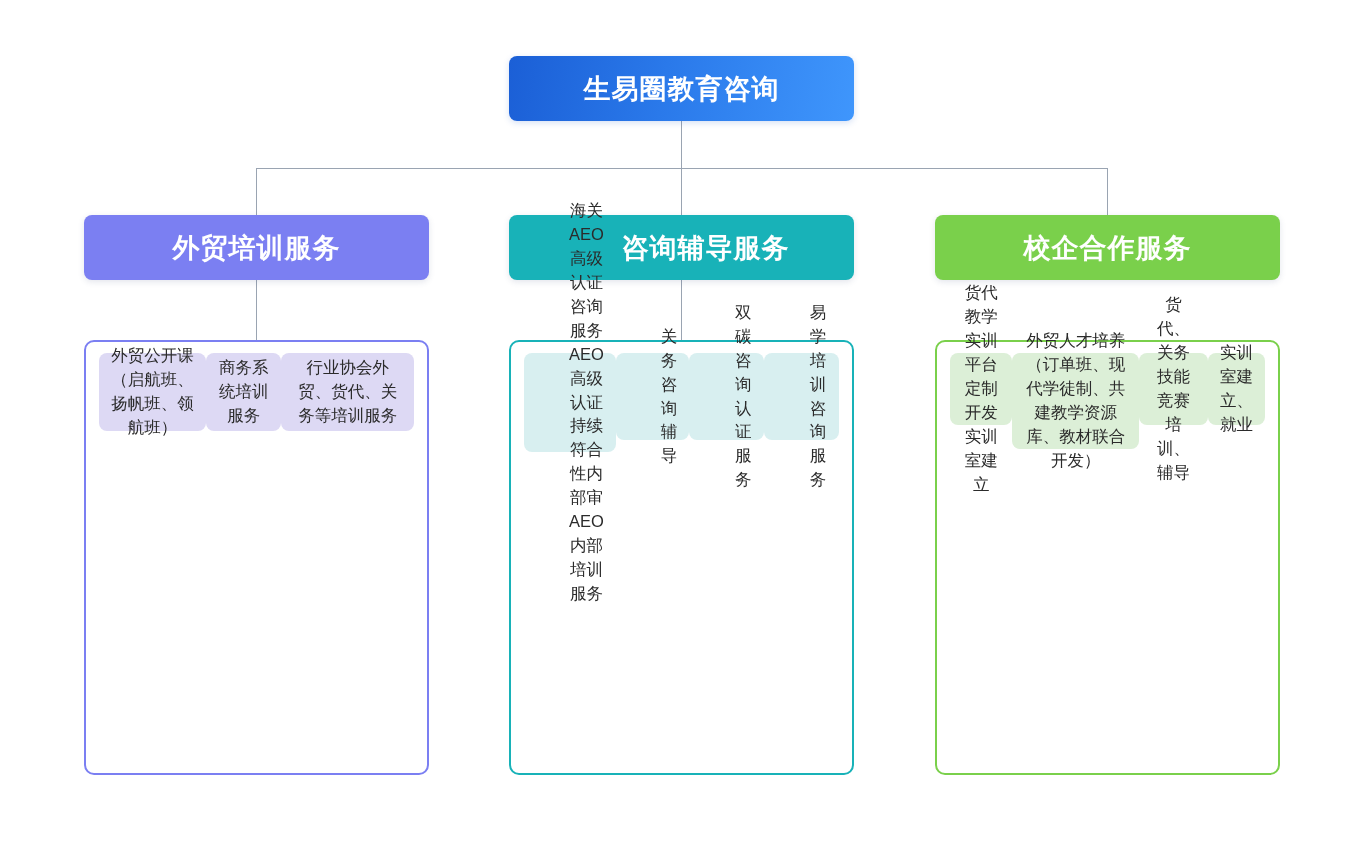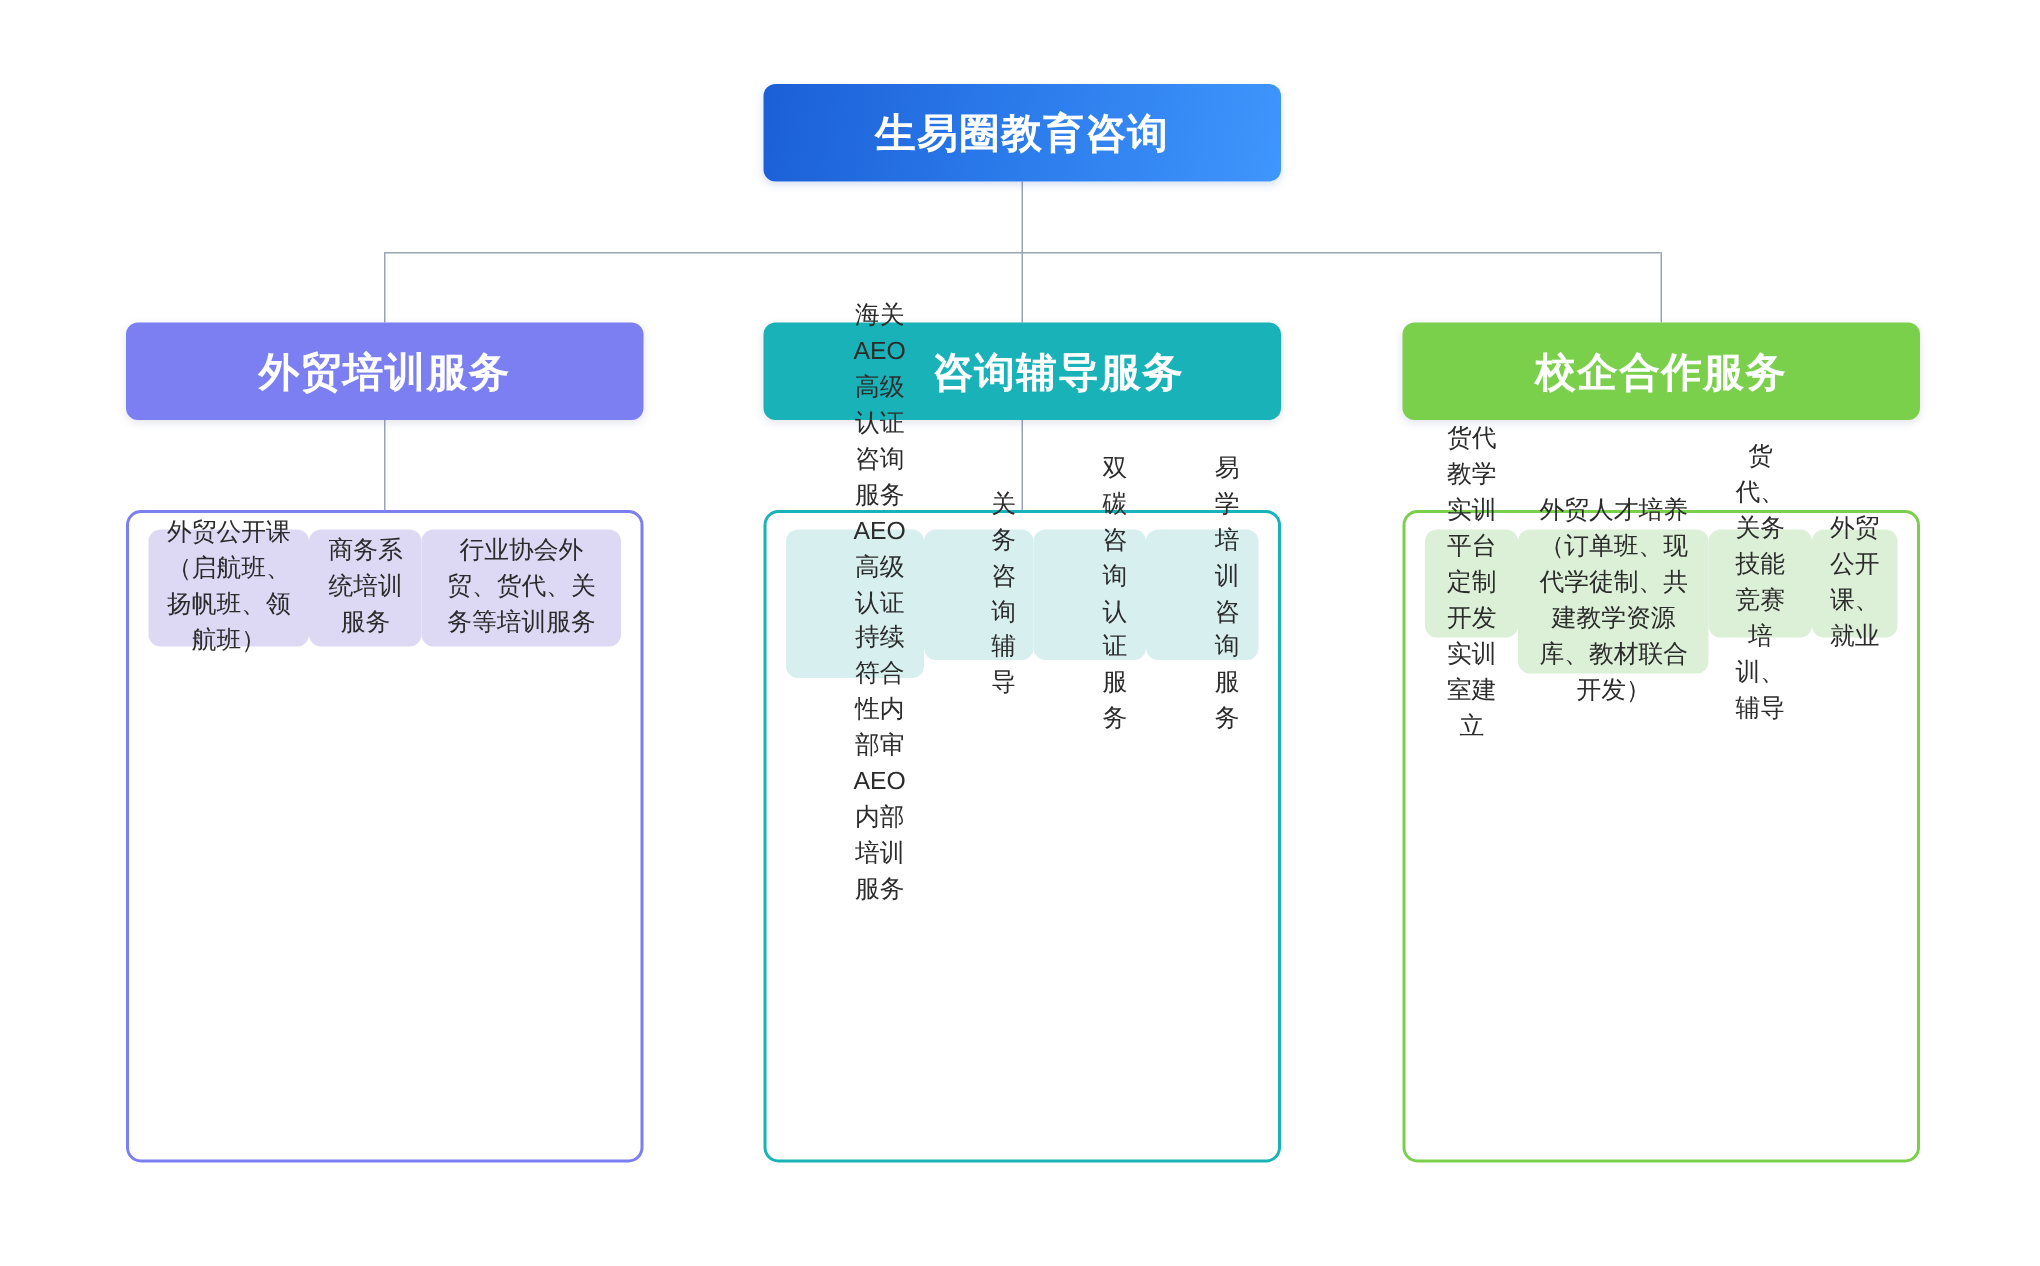--- a/index.html
+++ b/index.html
@@ -198,18 +198,18 @@
         <span class="leaf-label">货代教学实训平台定制开发
 实训室建立</span>
       </div>
       <div class="leaf-card h-tall">
         <span class="leaf-label">外贸人才培养（订单班、现代学徒制、共建教学资源库、教材联合开发）</span>
       </div>
       <div class="leaf-card">
         <span class="leaf-label">货代、关务技能竞赛培训、辅导</span>
       </div>
       <div class="leaf-card">
-        <span class="leaf-label">外贸公开课、就业</span>
+        <span class="leaf-label">实训室建立、就业</span>
       </div>
     </div>
   </div>
 
 </div>
 
 </body></html>

